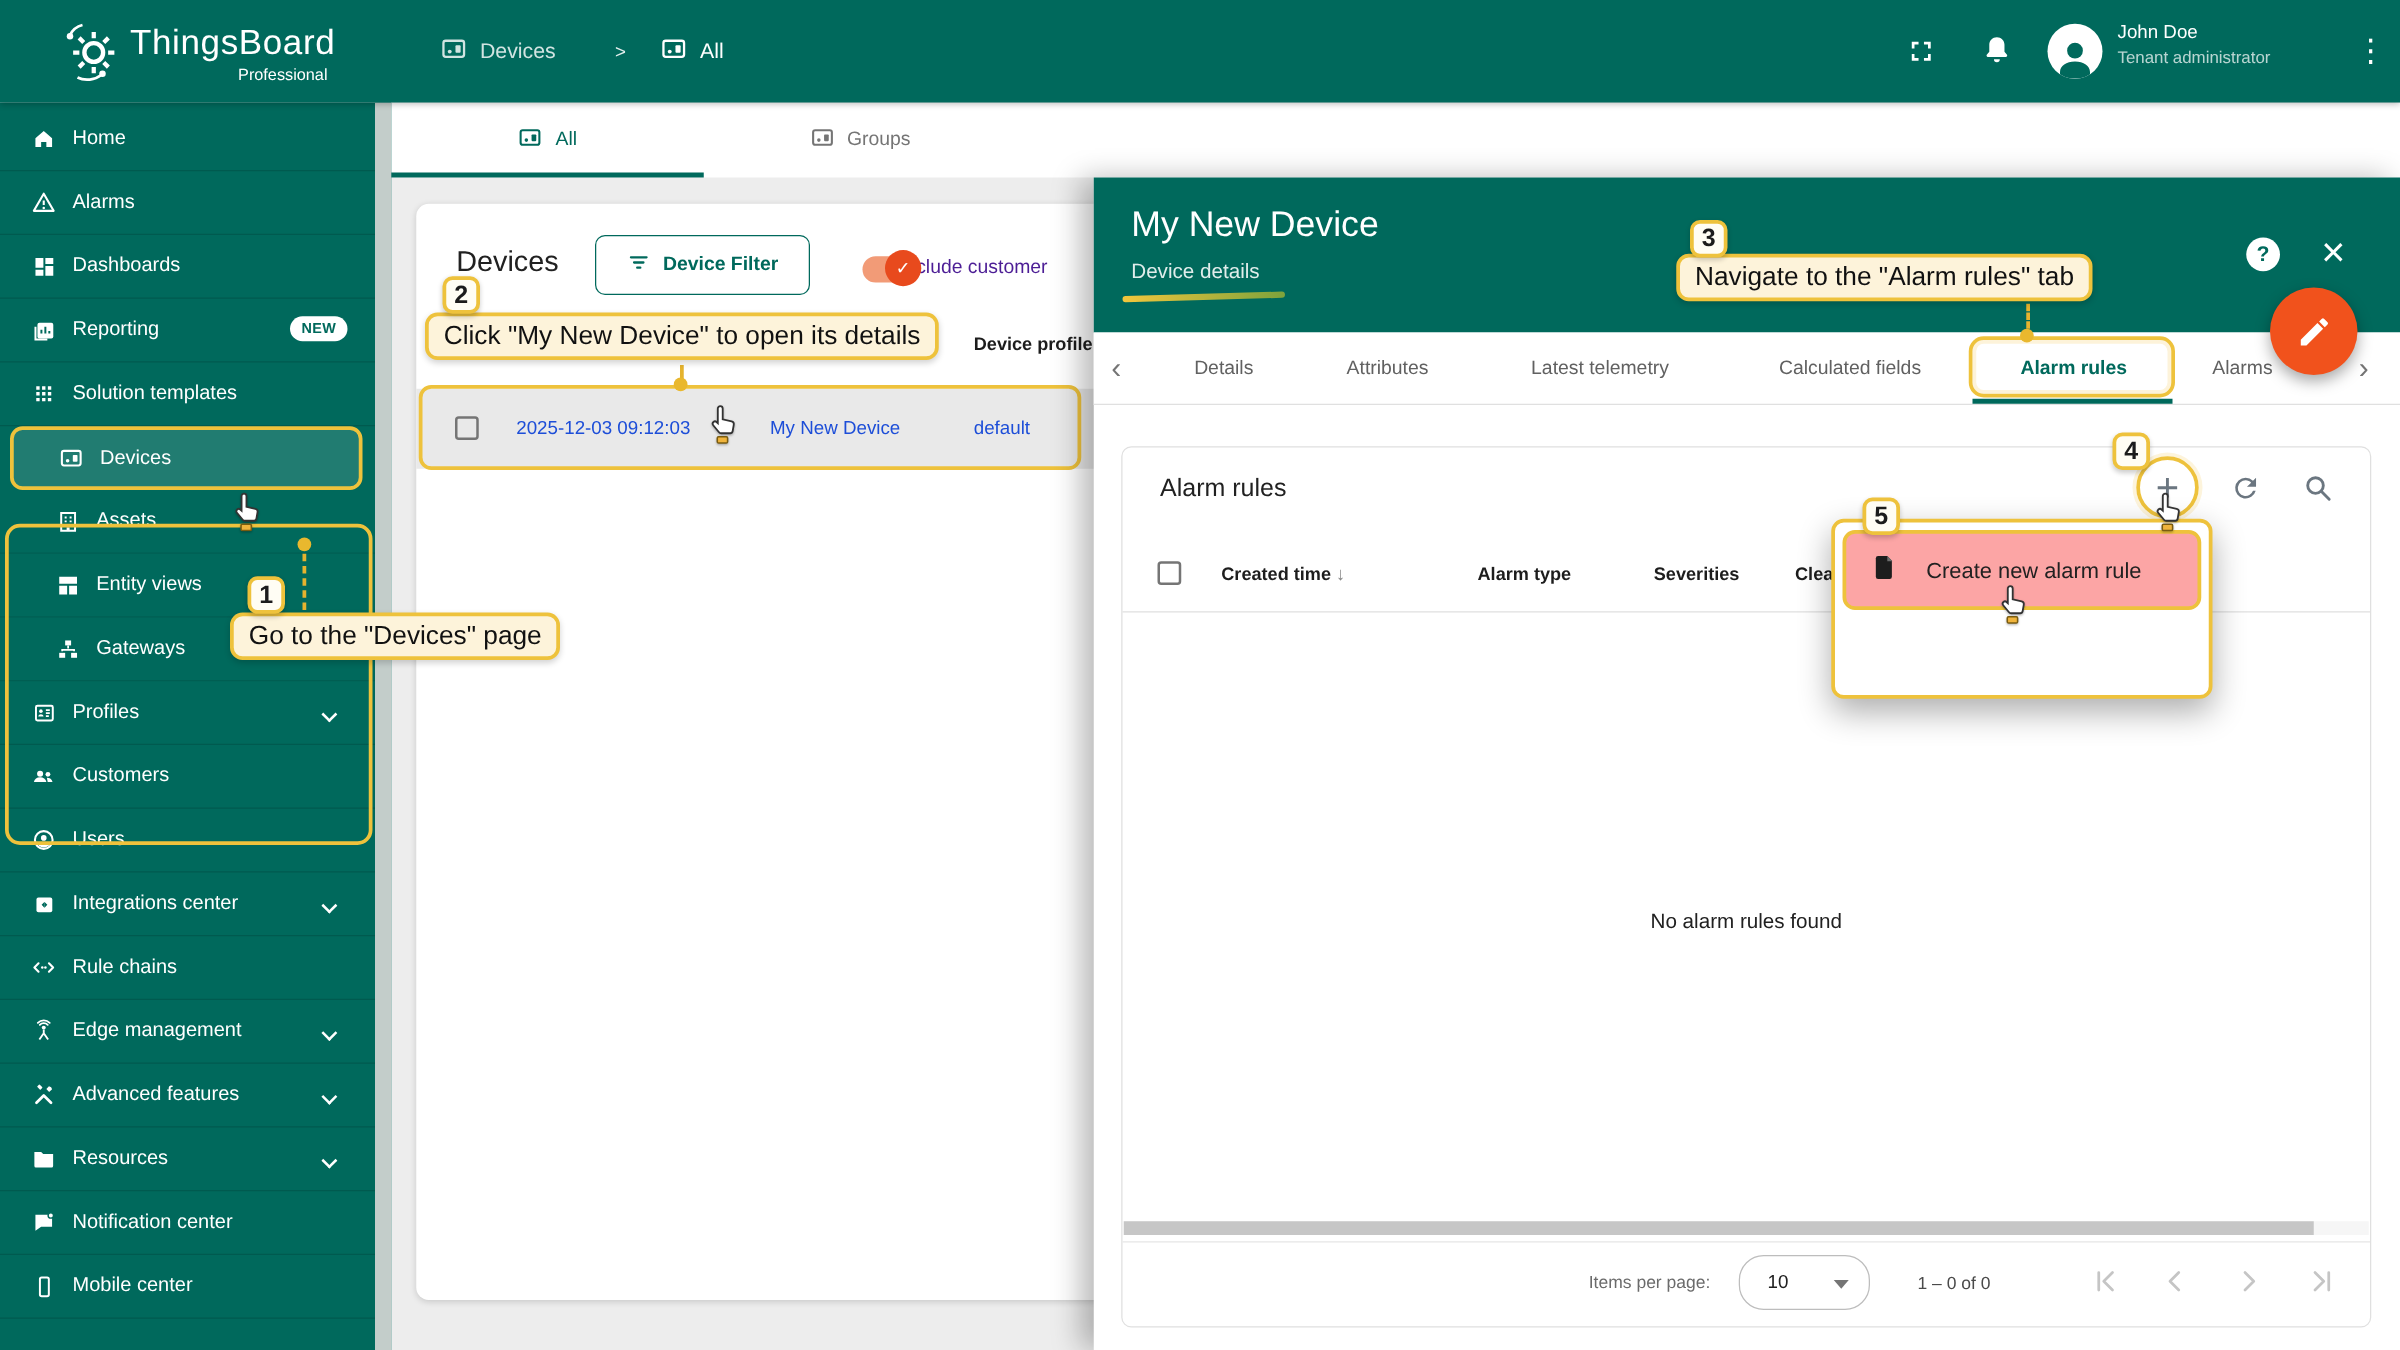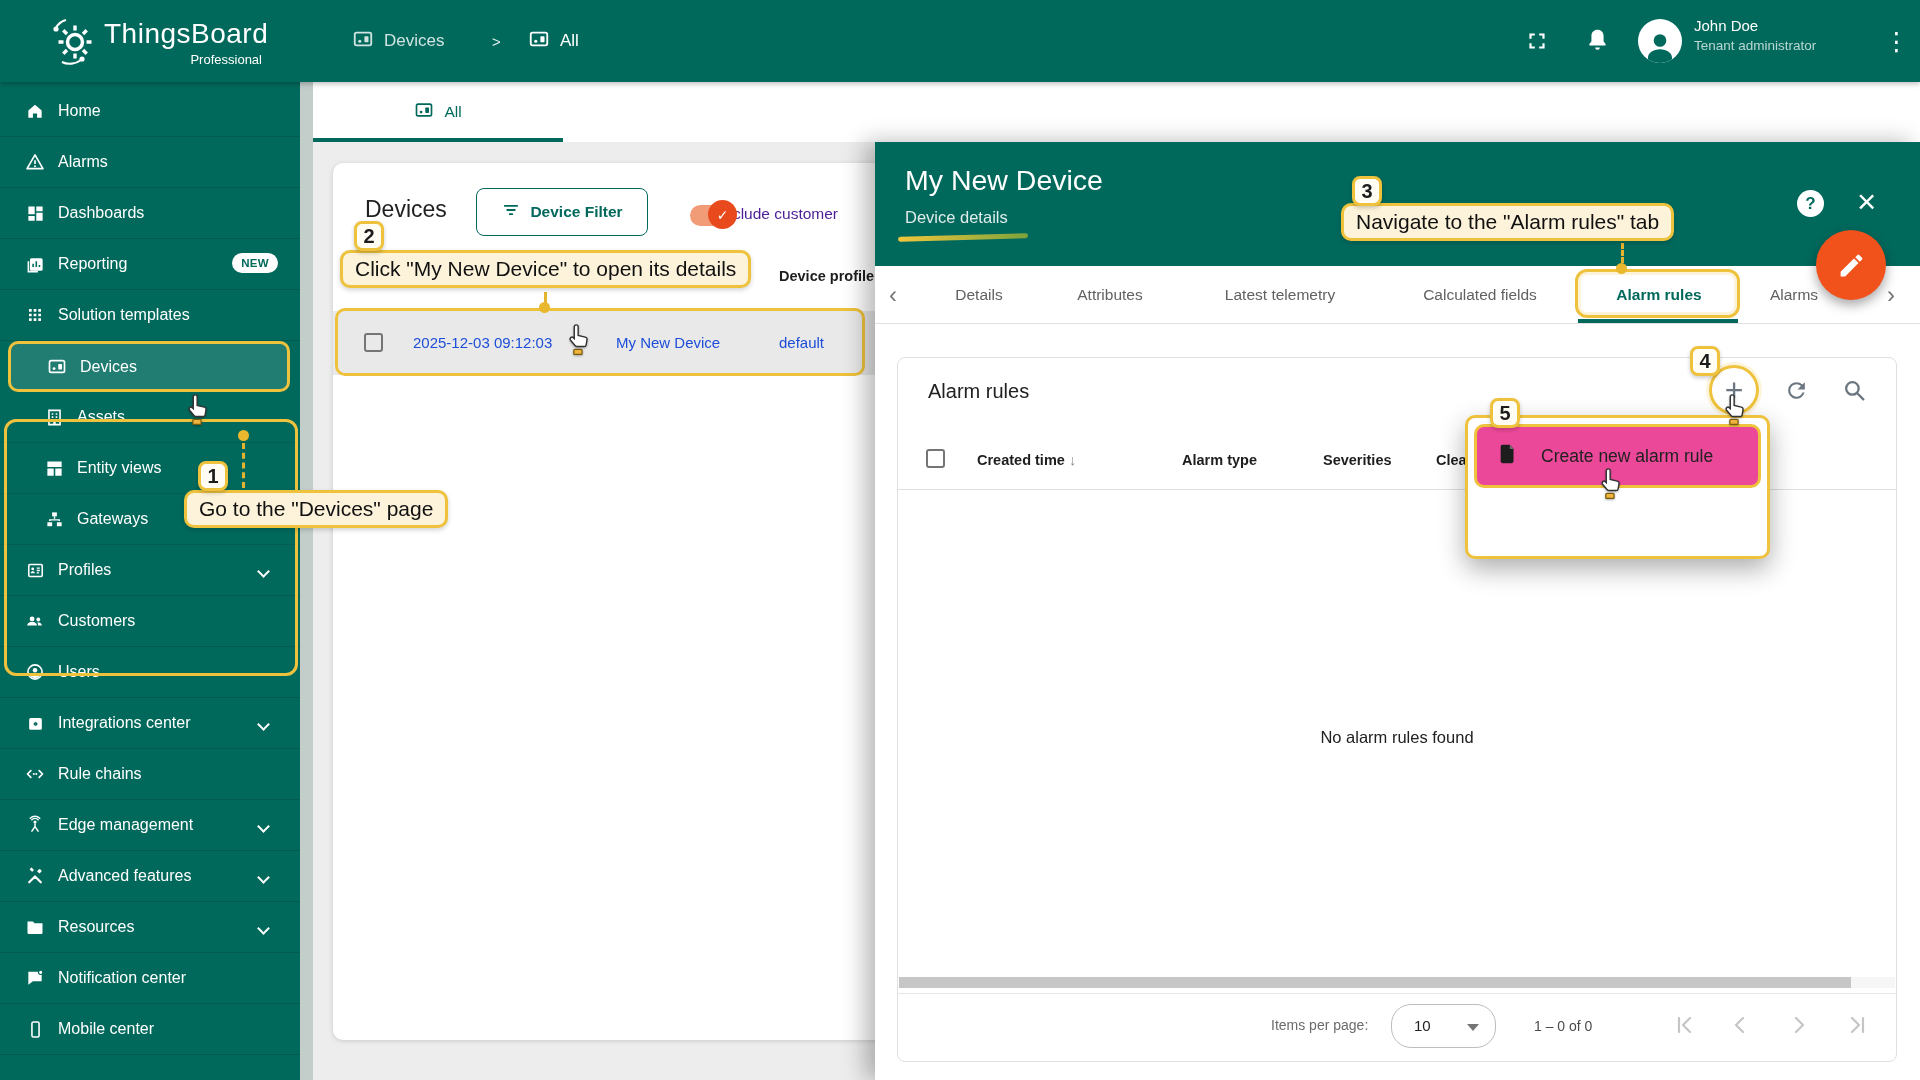--- a/index.html
+++ b/index.html
@@ -98,21 +98,21 @@
   .page-select { position:absolute; left:493px; top:646px; width:105px; height:44px; border:1px solid #bdbdbd; border-radius:20px; }
   .page-select .val { position:absolute; left:22px; top:12px; font-size:15px; color:#212121; }
   .page-select .caret { position:absolute; right:16px; top:19px; width:0; height:0;
     border-left:6px solid transparent; border-right:6px solid transparent; border-top:7px solid #757575; }
   .pag-range { position:absolute; left:636px; top:660px; font-size:14px; color:#4a4a4a; white-space:nowrap; }
   .pag-arrow { position:absolute; top:655px; width:24px; height:24px; }
 
   
   .menu-outer { position:absolute; left:590px; top:273px; width:305px; height:144px; background:#fff; border:3px solid #eec23c;
     border-radius:10px; box-shadow:0 10px 26px rgba(0,0,0,.32); z-index:20; }
-  .menu-item1 { position:absolute; left:6px; top:6px; width:287px; height:64px; background:#ec4899; border:3px solid #eec23c;
+  .menu-item1 { position:absolute; left:6px; top:6px; width:287px; height:64px; background:#fca5a5; border:3px solid #eec23c;
     border-radius:10px; display:flex; align-items:center; gap:22px; padding-left:20px; font-size:17.5px; color:#212121; }
   .menu-item2 { position:absolute; left:6px; top:76px; width:287px; height:58px; display:flex; align-items:center; gap:22px;
     padding-left:20px; font-size:17.5px; color:#212121; }
 
   
   .anno-box { position:absolute; background:#fdf3da; border:3px solid #eec23c; border-radius:10px; color:#111;
     font-size:21px; white-space:nowrap; padding:4px 12px; box-shadow:0 2px 5px rgba(0,0,0,.18); }
   .anno-badge { position:absolute; width:30px; height:30px; background:#fffdf4; border:3px solid #eec23c; border-radius:8px;
     display:flex; align-items:center; justify-content:center; font-size:20px; font-weight:bold; color:#1c1c1c;
     box-shadow:0 2px 4px rgba(0,0,0,.2); }
@@ -380,20 +380,28 @@
   <div class="content-bg"></div>
   <div class="tabbar">
     <div class="main-tab active" style="left:0;width:250px;">
       <span><svg width="20" height="20" viewBox="0 0 24 24">
             <rect x="3" y="5" width="18" height="14" rx="2" fill="none" stroke="#00695c" stroke-width="2"></rect>
             <circle cx="8.5" cy="14.5" r="1.7" fill="#00695c"></circle>
             <rect x="13.5" y="9" width="4.5" height="6.5" rx="0.8" fill="#00695c"></rect>
           </svg></span>
       <span>All</span>
       <div class="tab-underline"></div>
+    </div>
+    <div class="main-tab" style="left:250px;width:250px;">
+      <span><svg width="20" height="20" viewBox="0 0 24 24">
+            <rect x="3" y="5" width="18" height="14" rx="2" fill="none" stroke="#757575" stroke-width="2"></rect>
+            <circle cx="8.5" cy="14.5" r="1.7" fill="#757575"></circle>
+            <rect x="13.5" y="9" width="4.5" height="6.5" rx="0.8" fill="#757575"></rect>
+          </svg></span>
+      <span>Groups</span>
     </div>
   </div>
 
   <div class="devices-card"></div>
   <div class="devices-title">Devices</div>
   <div class="filter-btn">
     <span><svg width="20" height="20" viewBox="0 0 24 24">
           <path d="M4.5 7h15M7.5 12h9M10.5 17h3" stroke="#00695c" stroke-width="2.2" stroke-linecap="round"></path>
         </svg></span>
     <span>Device Filter</span>

